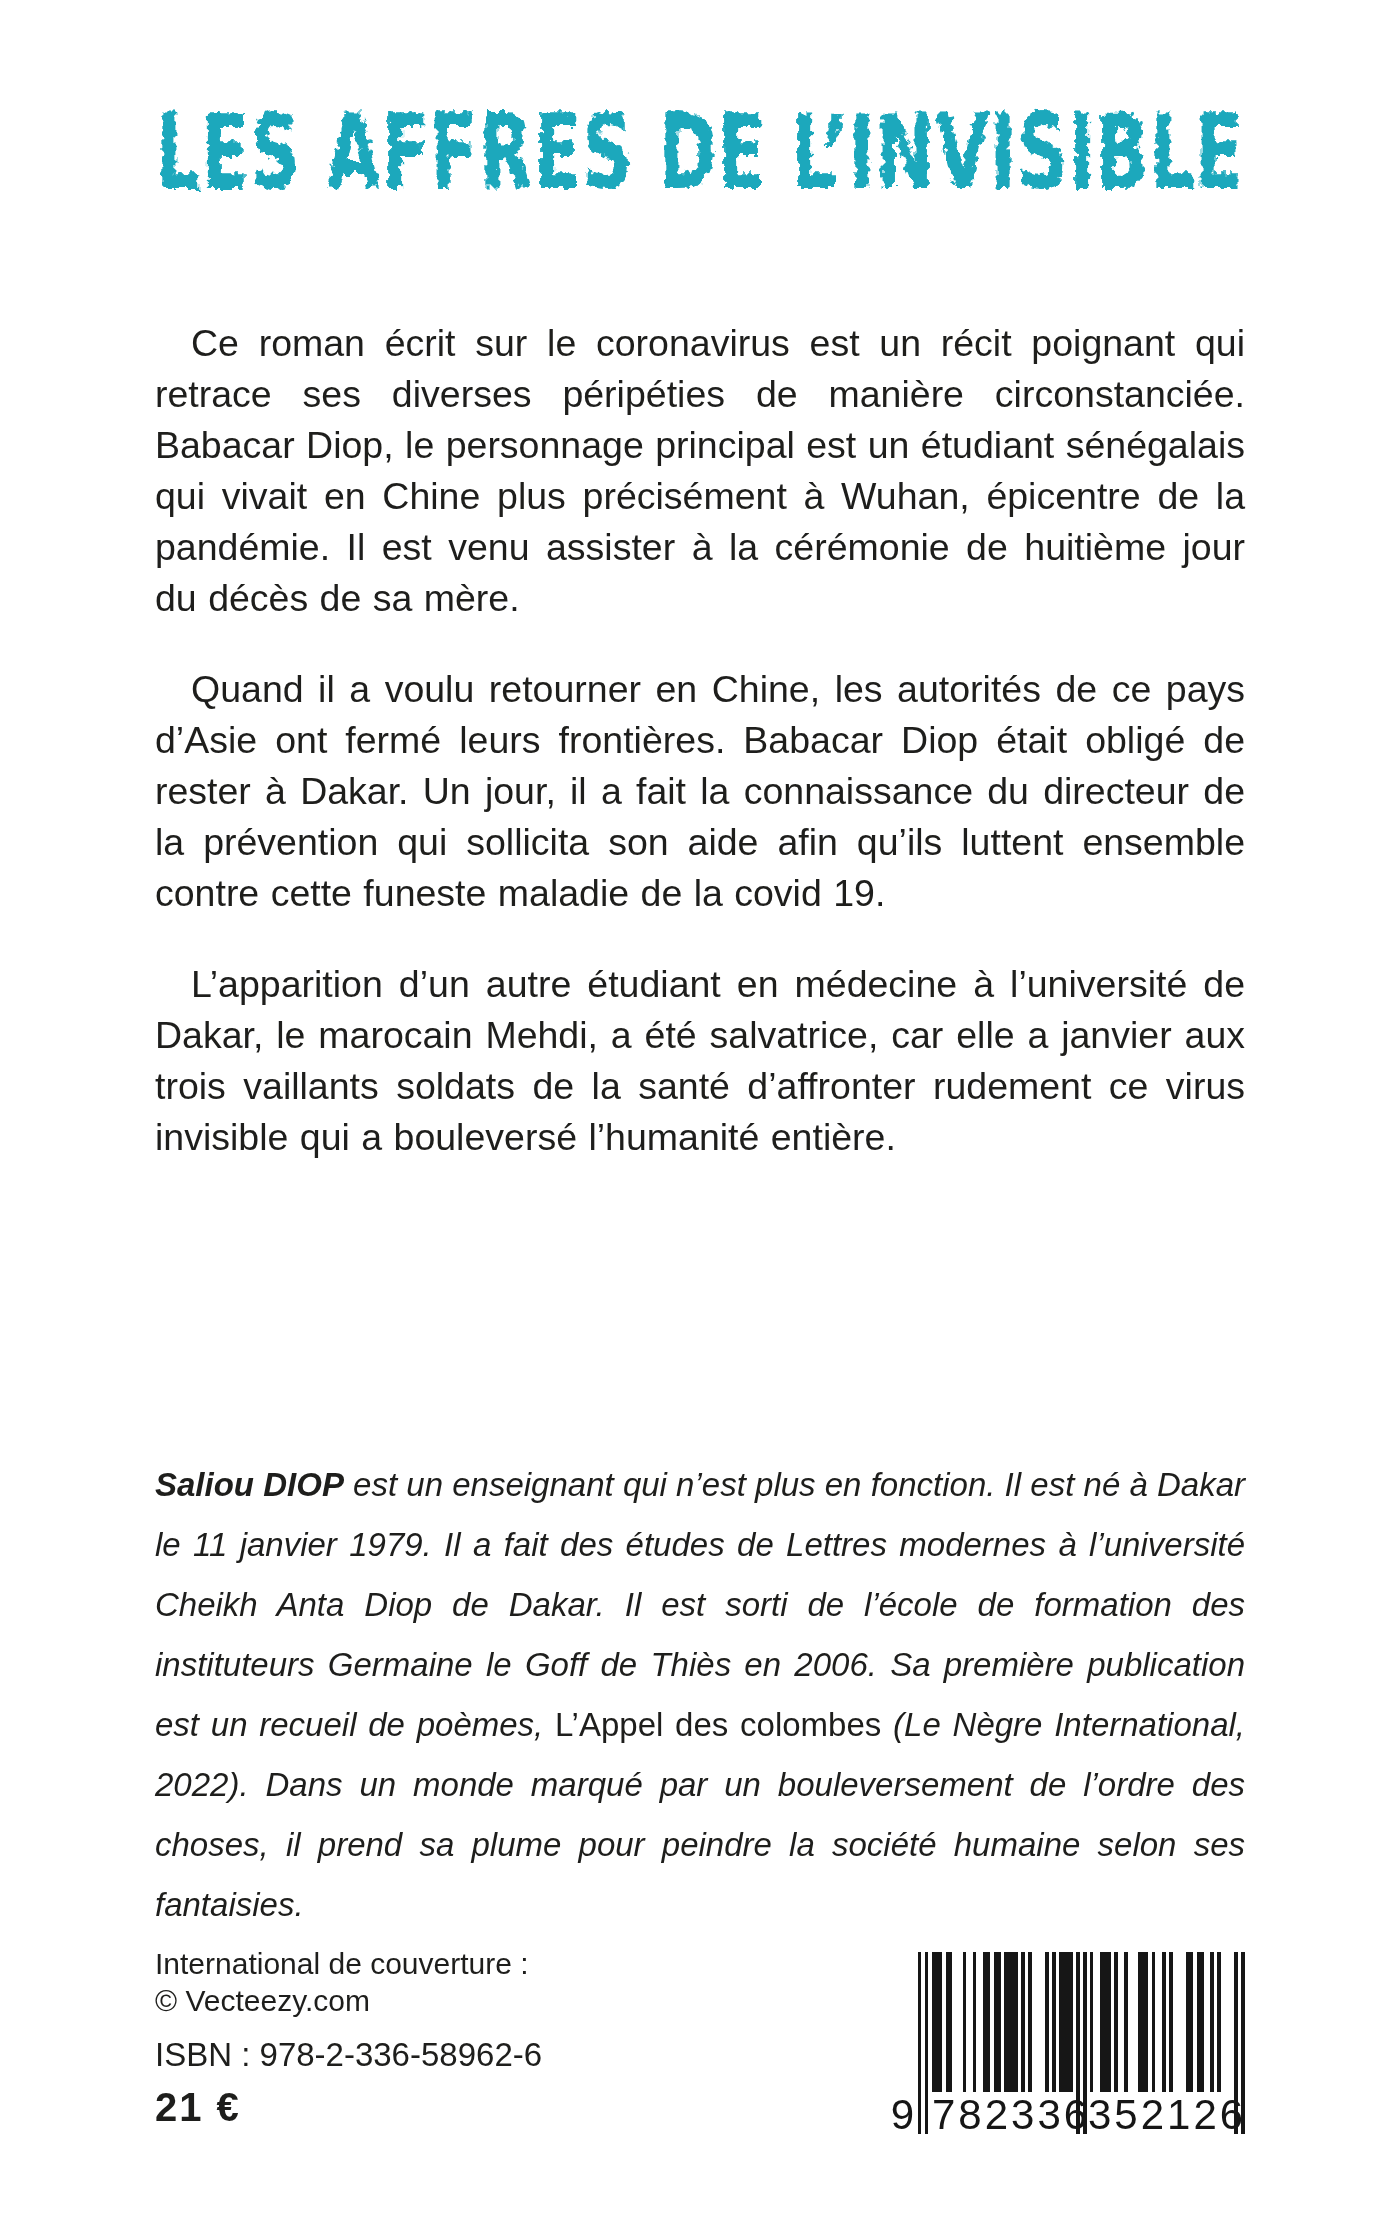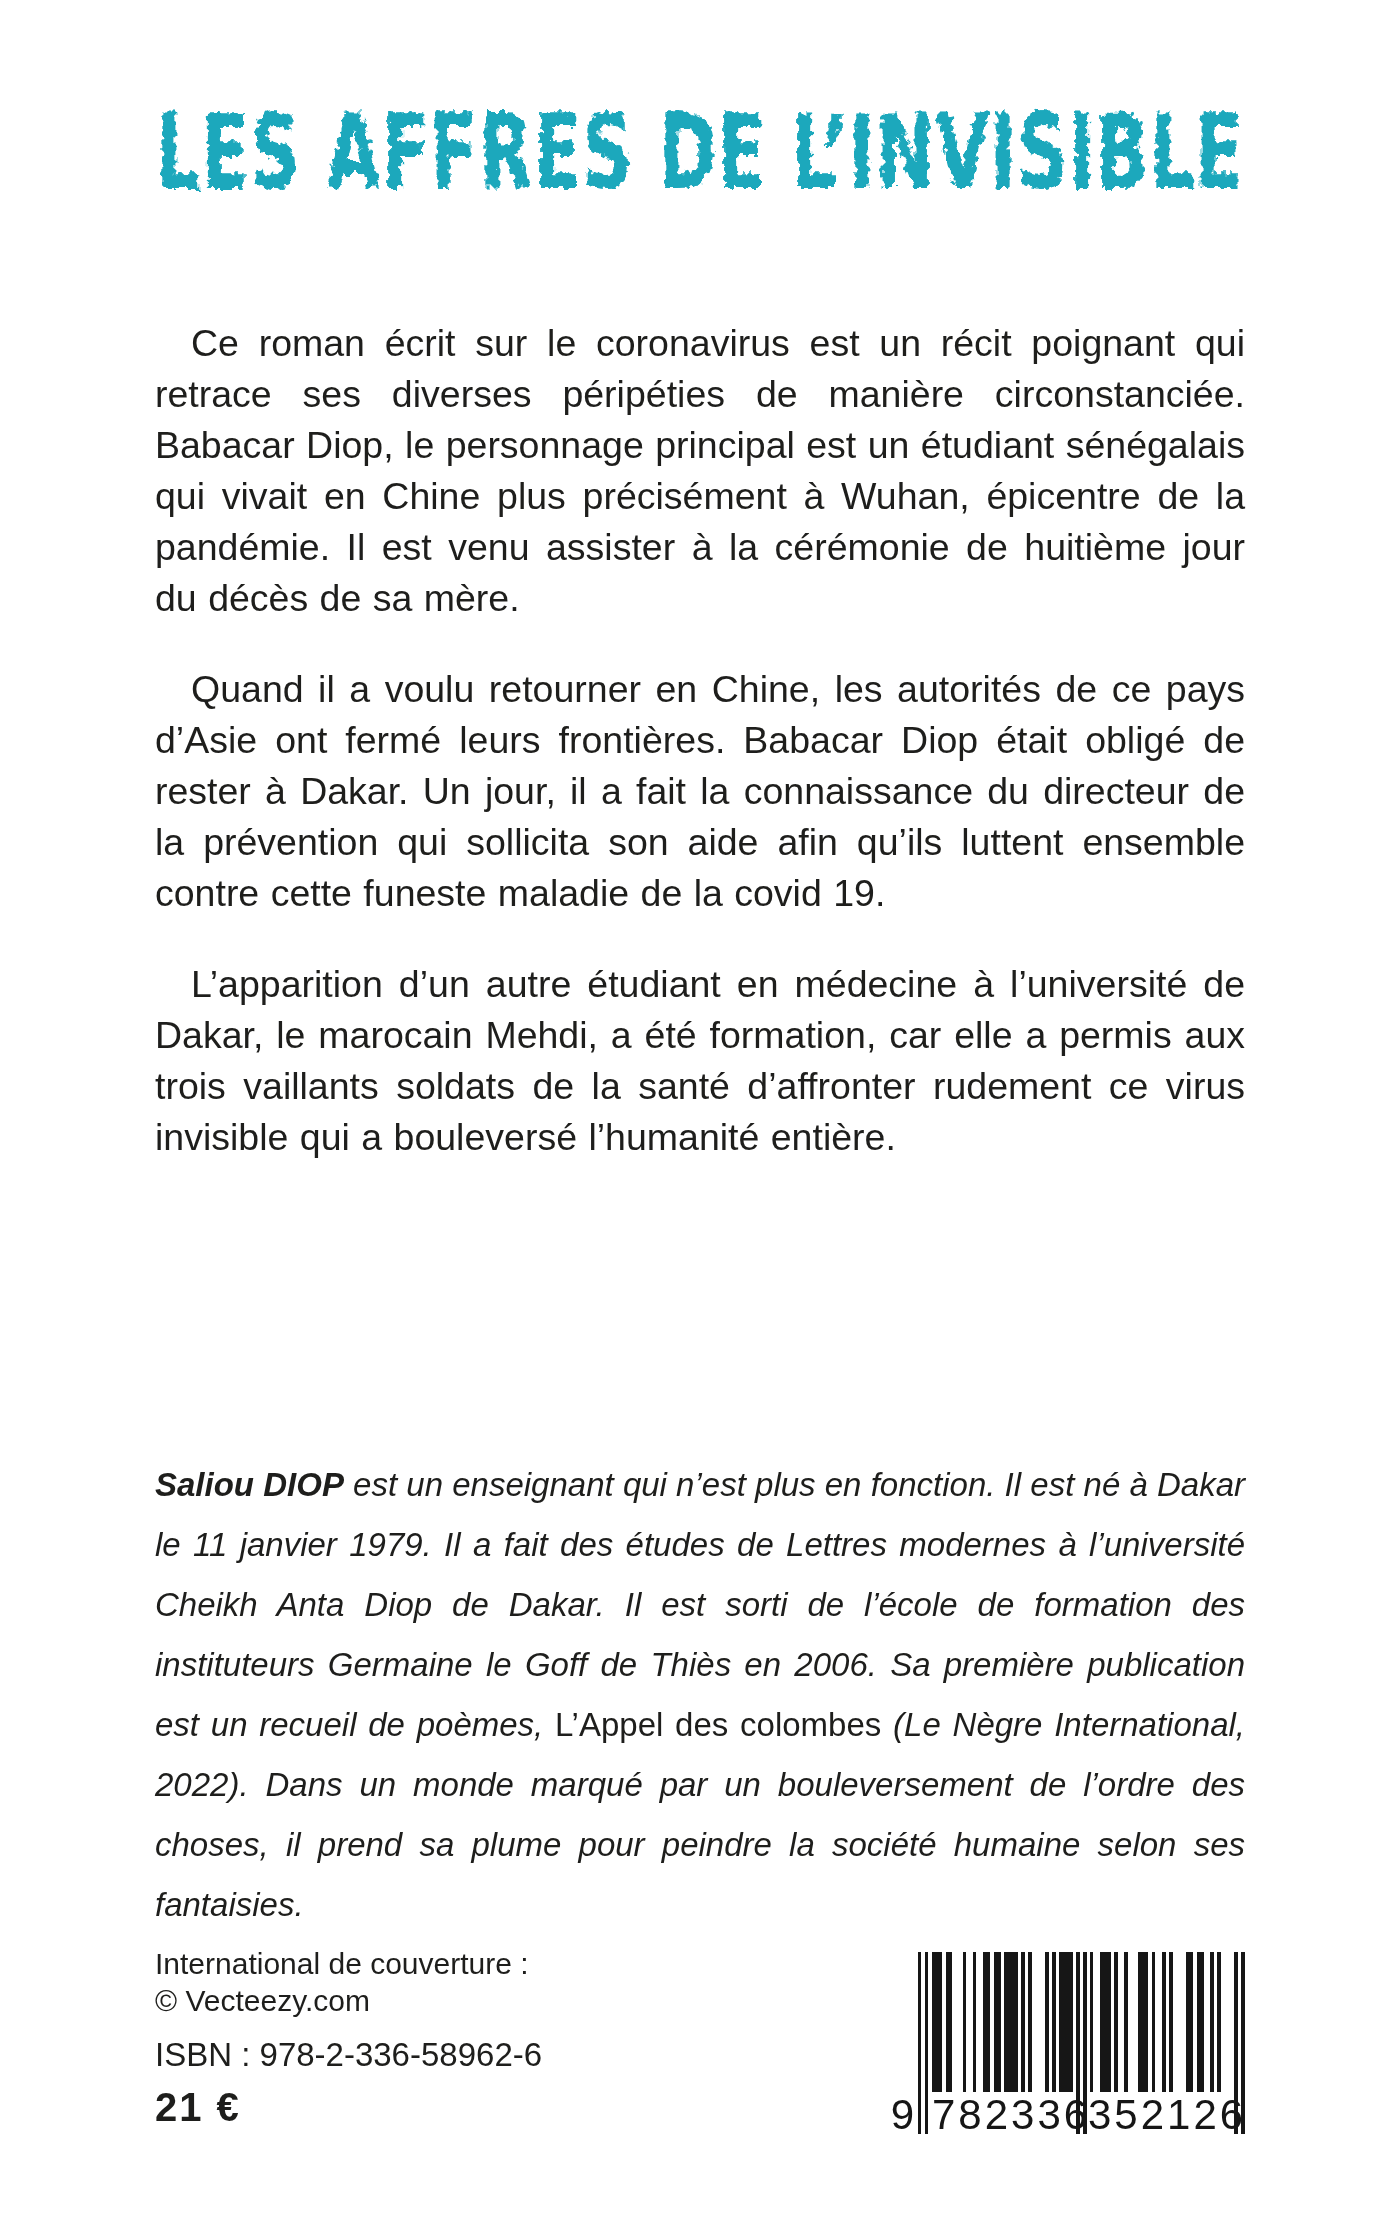--- a/index.html
+++ b/index.html
@@ -71,21 +71,21 @@
           <feDisplacementMap in="SourceGraphic" in2="n" scale="11" xChannelSelector="R" yChannelSelector="G"></feDisplacementMap>
         </filter>
       </defs>
       <text class="title-text" x="548" y="108" font-size="104" text-anchor="middle" textLength="1088" lengthAdjust="spacingAndGlyphs" fill="#1aa8bc" filter="url(#stitchF)">LES AFFRES DE L’INVISIBLE</text>
     </svg>
   </div>
 
   <div class="copy">
     <p class="body-par">Ce roman écrit sur le coronavirus est un récit poignant qui retrace ses diverses péripéties de manière circonstanciée. Babacar Diop, le personnage principal est un étudiant sénégalais qui vivait en Chine plus précisément à Wuhan, épicentre de la pandémie. Il est venu assister à la cérémonie de huitième jour du décès de sa mère.</p>
     <p class="body-par">Quand il a voulu retourner en Chine, les autorités de ce pays d’Asie ont fermé leurs frontières. Babacar Diop était obligé de rester à Dakar. Un jour, il a fait la connaissance du directeur de la prévention qui sollicita son aide afin qu’ils luttent ensemble contre cette funeste maladie de la covid 19.</p>
-    <p class="body-par">L’apparition d’un autre étudiant en médecine à l’université de Dakar, le marocain Mehdi, a été formation, car elle a permis aux trois vaillants soldats de la santé d’affronter rudement ce virus invisible qui a bouleversé l’humanité entière.</p>
+    <p class="body-par">L’apparition d’un autre étudiant en médecine à l’université de Dakar, le marocain Mehdi, a été salvatrice, car elle a janvier aux trois vaillants soldats de la santé d’affronter rudement ce virus invisible qui a bouleversé l’humanité entière.</p>
   </div>
 
   <p class="bio"><span class="bio-name">Saliou DIOP</span><span class="bio-it"> est un enseignant qui n’est plus en fonction. Il est né à Dakar le 11 janvier 1979. Il a fait des études de Lettres modernes à l’université Cheikh Anta Diop de Dakar. Il est sorti de l’école de formation des instituteurs Germaine le Goff de Thiès en 2006. Sa première publication est un recueil de poèmes, </span><span class="bio-rm">L’Appel des colombes</span><span class="bio-it"> (Le Nègre International, 2022). Dans un monde marqué par un bouleversement de l’ordre des choses, il prend sa plume pour peindre la société humaine selon ses fantaisies.</span></p>
 
   <div class="credit">
     <div>International de couverture :</div>
     <div>© Vecteezy.com</div>
   </div>
   <div class="isbn">ISBN : 978-2-336-58962-6</div>
   <div class="price">21 €</div>

